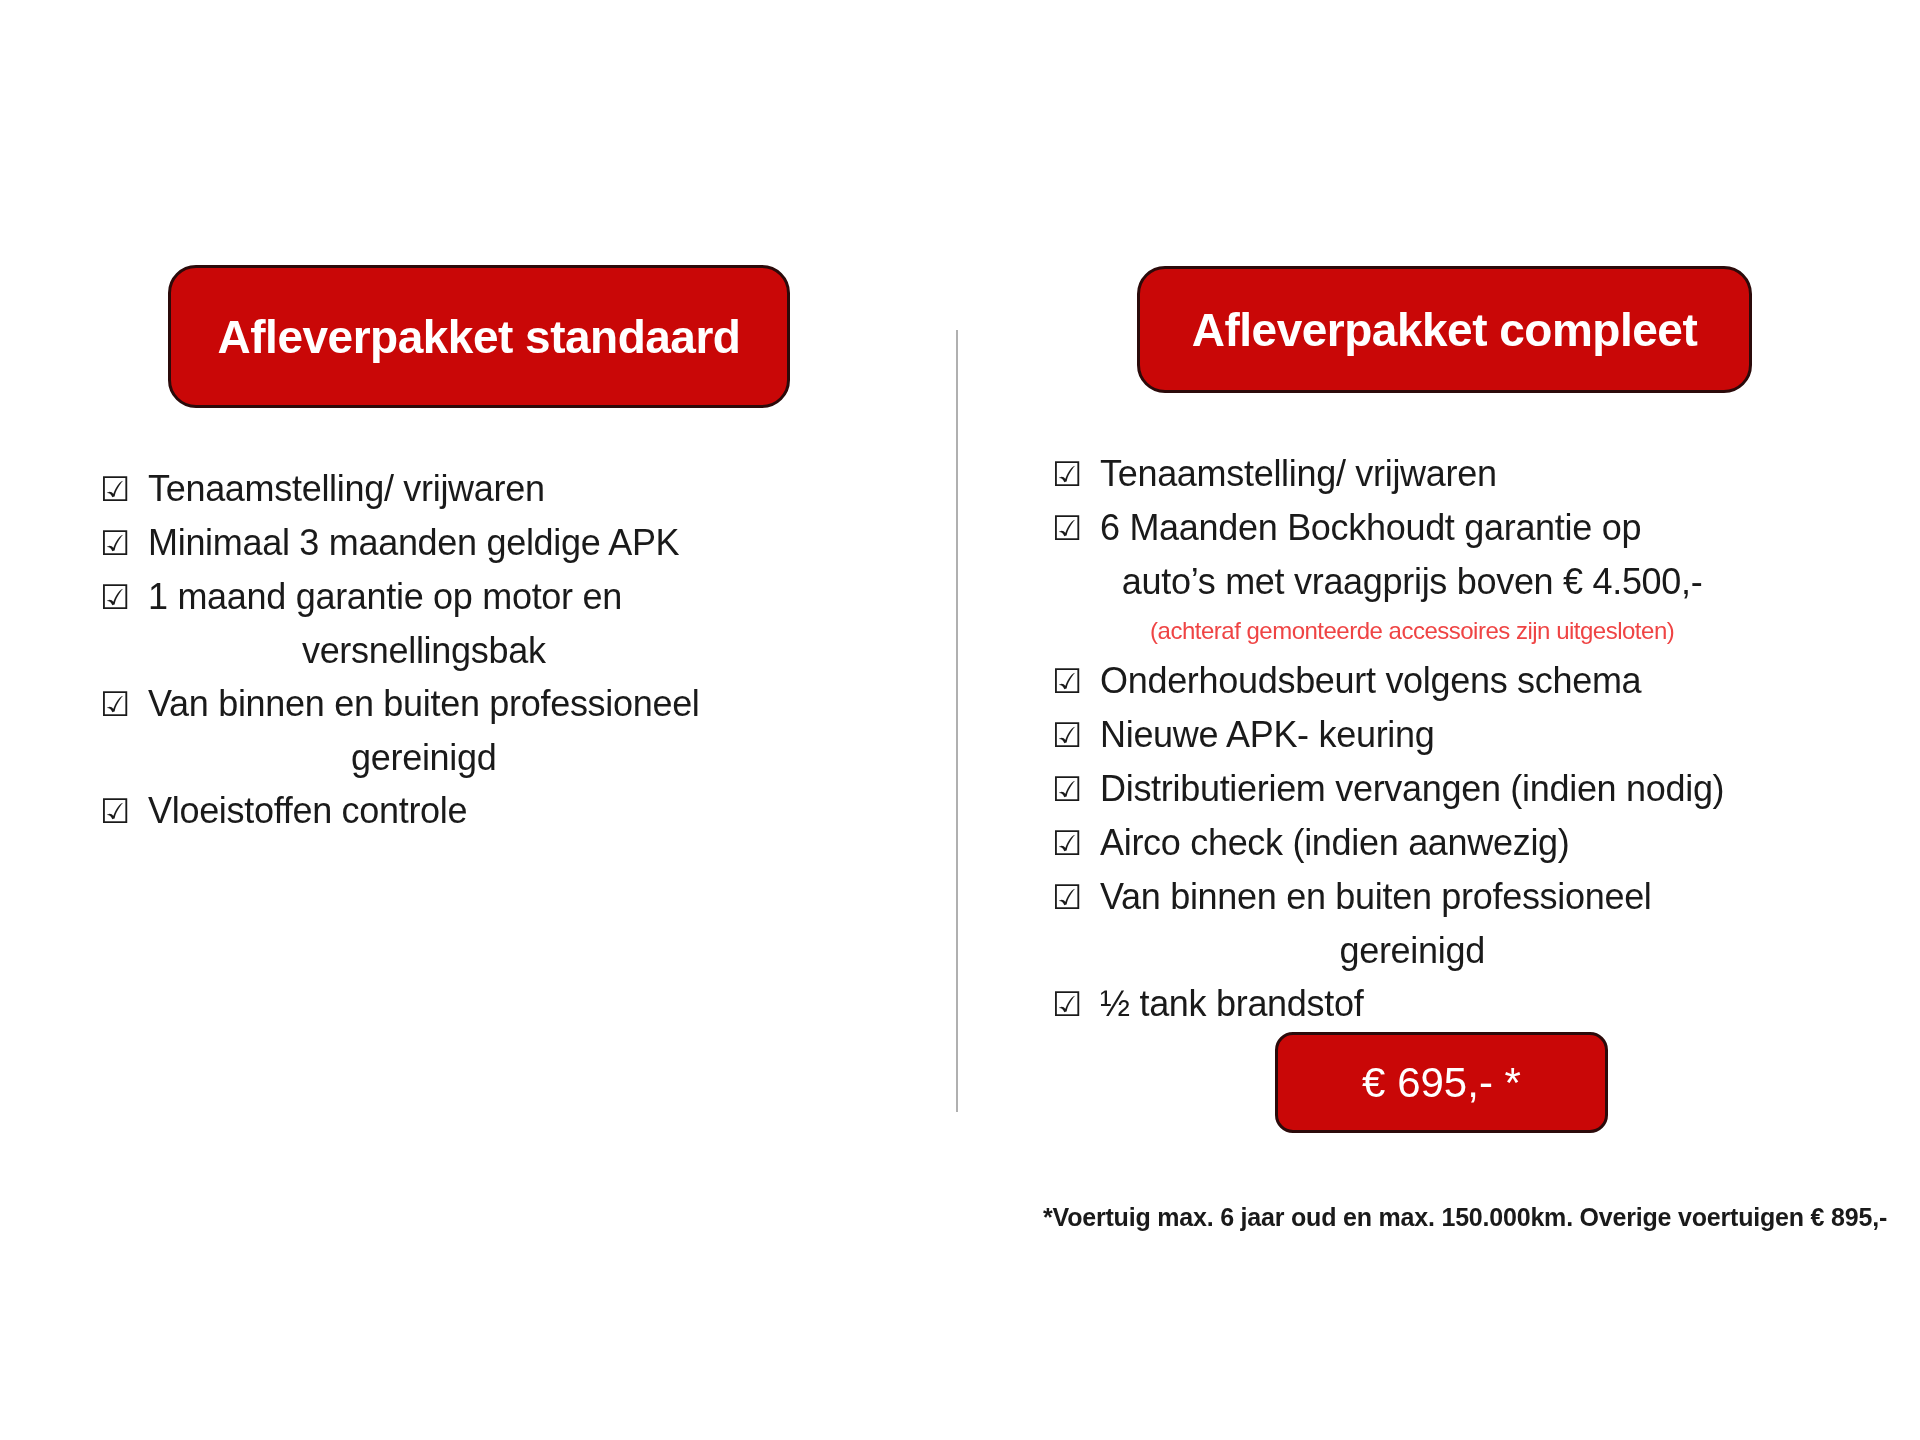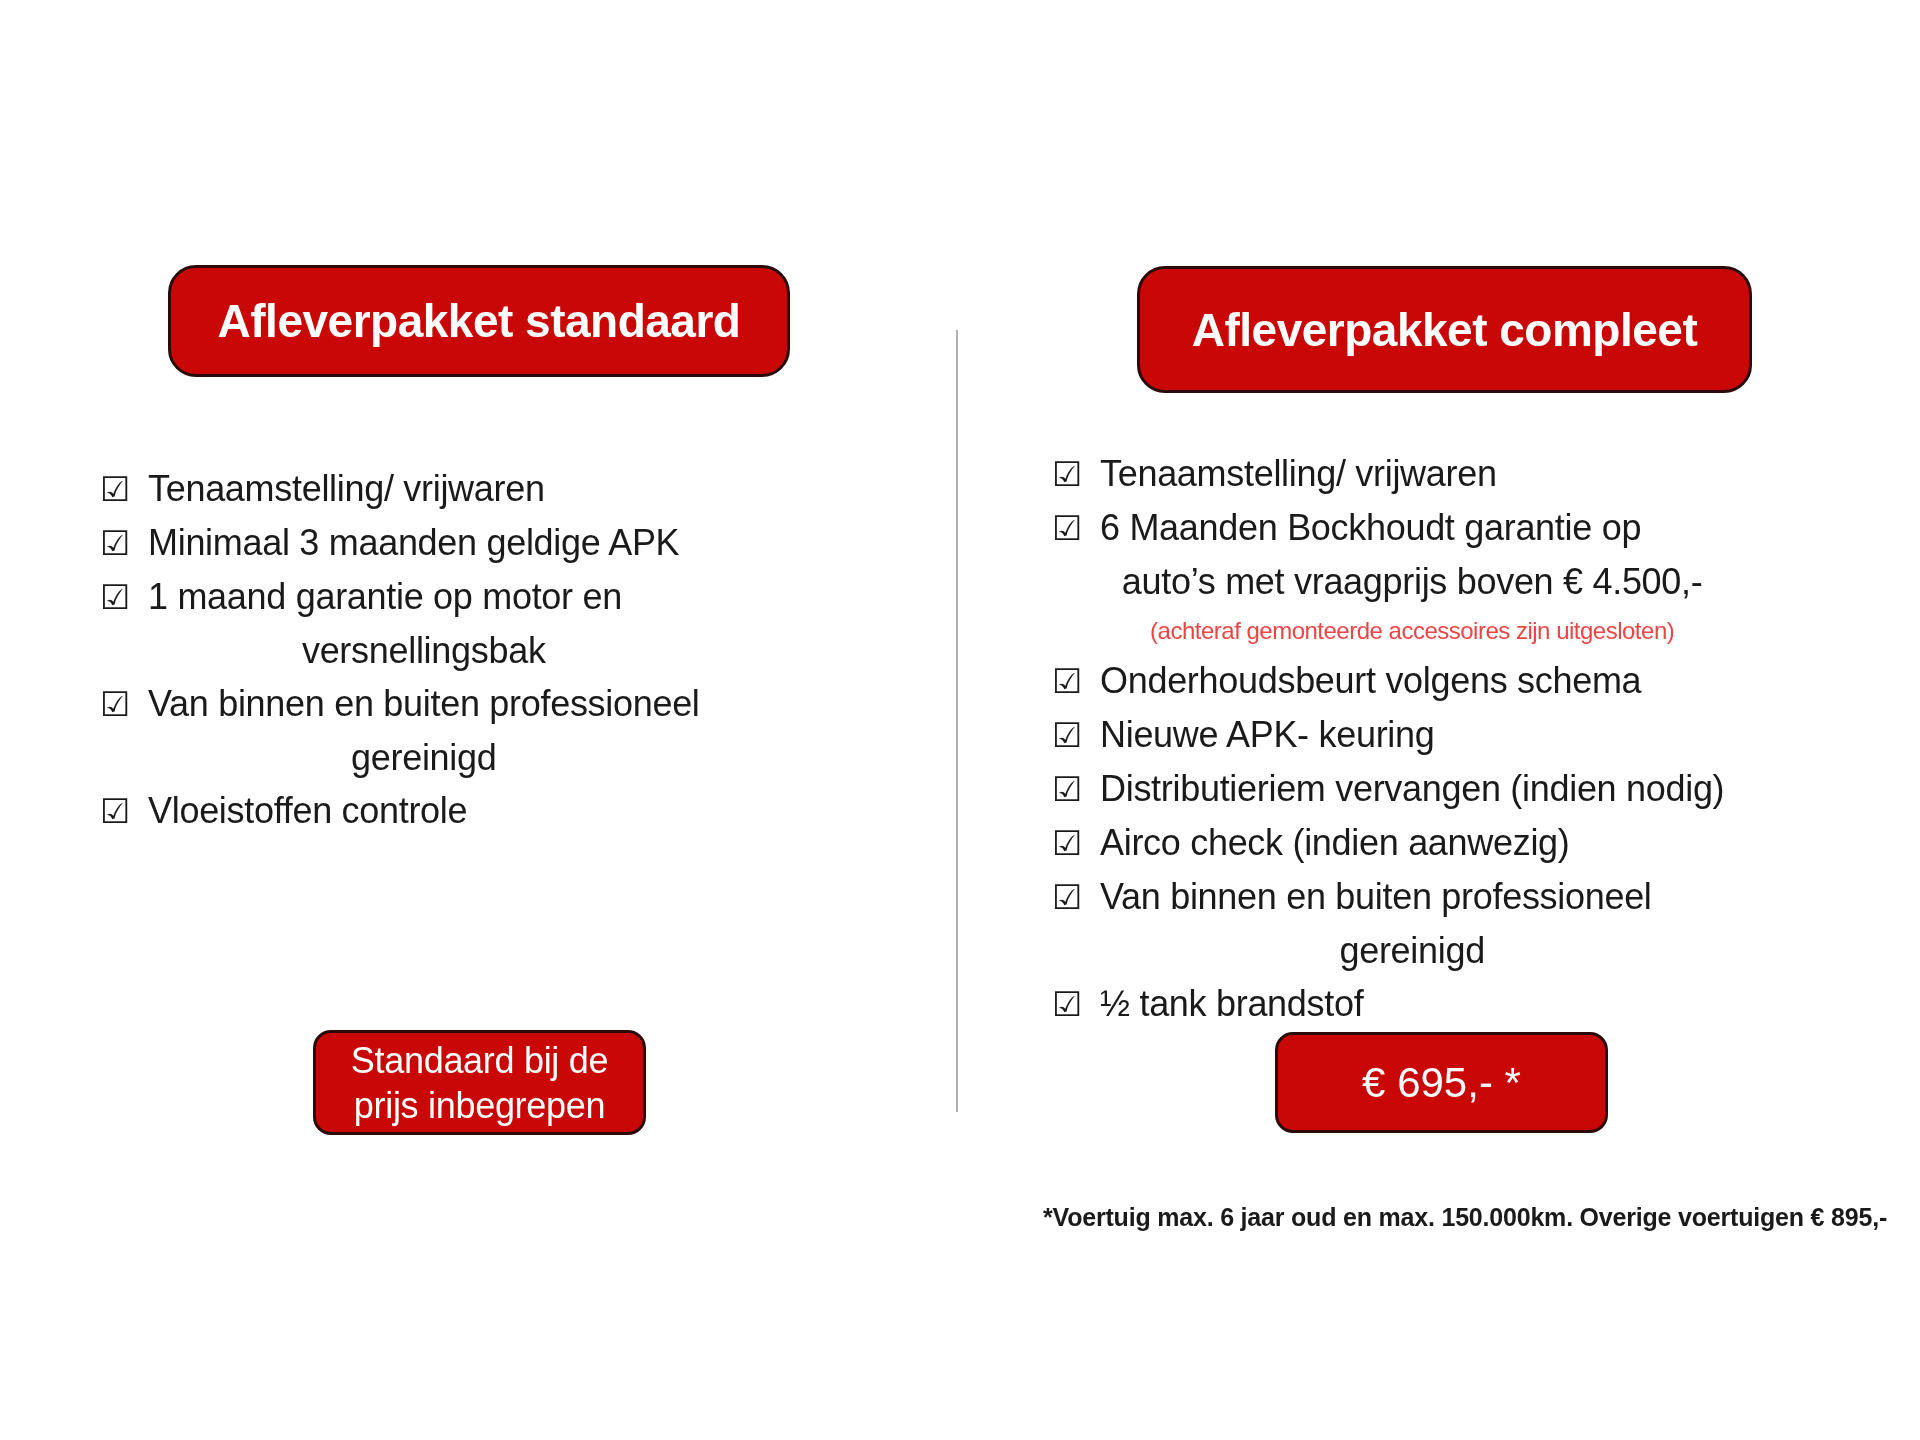--- a/index.html
+++ b/index.html
@@ -32,21 +32,21 @@
     align-items: center;
     justify-content: center;
     color: #ffffff;
     text-align: center;
   }
   .header-pill {
     font-weight: bold;
     font-size: 46px;
     letter-spacing: -0.5px;
   }
-  .header-left  { left: 168px;  top: 265px; width: 622px; height: 112px; }
+  .header-left  { left: 168px;  top: 265px; width: 622px; height: 143px; }
   .header-right { left: 1137px; top: 266px; width: 615px; height: 127px; }
   .divider {
     position: absolute;
     left: 956px;
     top: 330px;
     width: 2px;
     height: 782px;
     background: #b0b0b0;
   }
   .list {
@@ -115,24 +115,20 @@
   <div class="list list-left">
     <div class="line"><span class="cb">☑</span><span>Tenaamstelling/ vrijwaren</span></div>
     <div class="line"><span class="cb">☑</span><span>Minimaal 3 maanden geldige APK</span></div>
     <div class="line"><span class="cb">☑</span><span>1 maand garantie op motor en</span></div>
     <div class="line cont"><span>versnellingsbak</span></div>
     <div class="line"><span class="cb">☑</span><span>Van binnen en buiten professioneel</span></div>
     <div class="line cont"><span>gereinigd</span></div>
     <div class="line"><span class="cb">☑</span><span>Vloeistoffen controle</span></div>
   </div>
 
-  <div class="pill small-pill badge-left">
-    <span>Standaard bij de</span>
-    <span>prijs inbegrepen</span>
-  </div>
 
   <div class="pill header-pill header-right">
     <span>Afleverpakket compleet</span>
   </div>
 
   <div class="list list-right">
     <div class="line"><span class="cb">☑</span><span>Tenaamstelling/ vrijwaren</span></div>
     <div class="line"><span class="cb">☑</span><span>6 Maanden Bockhoudt garantie op</span></div>
     <div class="line cont"><span>auto’s met vraagprijs boven € 4.500,-</span></div>
     <div class="line cont note"><span>(achteraf gemonteerde accessoires zijn uitgesloten)</span></div>

